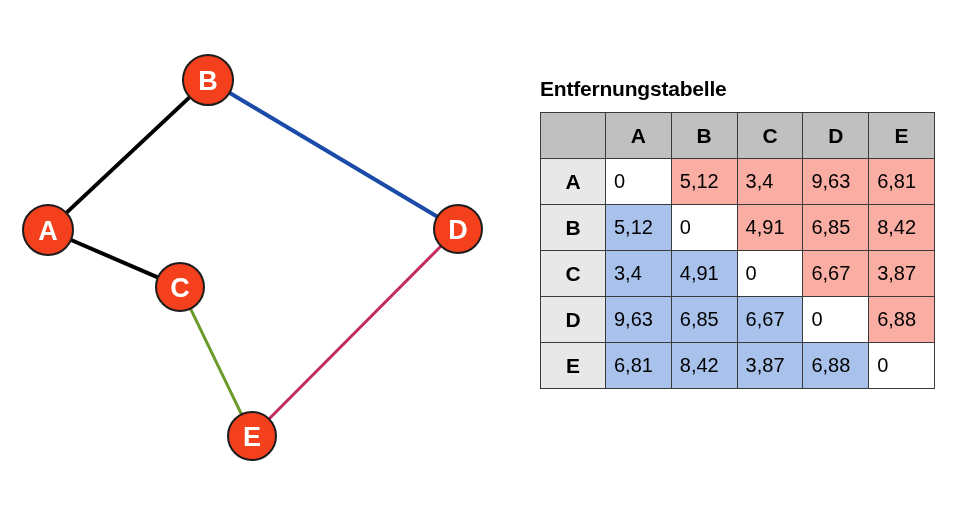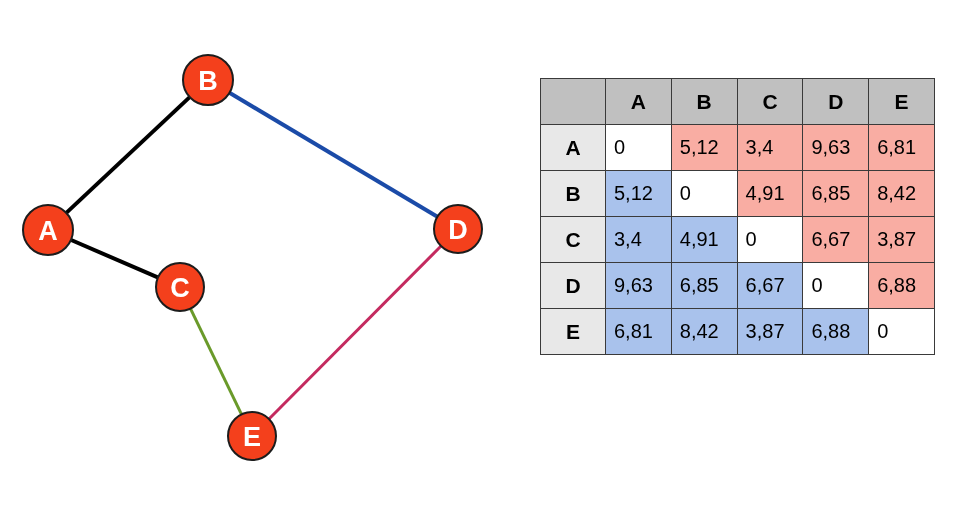--- a/index.html
+++ b/index.html
@@ -137,20 +137,21 @@
         </g>
         <g>
           <circle cx="252" cy="436" r="24" fill="#f4401c" class="node-circle"></circle>
           <text x="252" y="437" class="node-label">E</text>
         </g>
       </g>
   </svg>
 </div>
 
 <div id="table-panel">
+  <div id="table-title">Entfernungstabelle</div>
   <table id="distance-table">
     <colgroup id="table-colgroup">
         <col class="corner-col">
         <col class="data-col">
         <col class="data-col">
         <col class="data-col">
         <col class="data-col">
         <col class="data-col">
       </colgroup>
     <thead>

